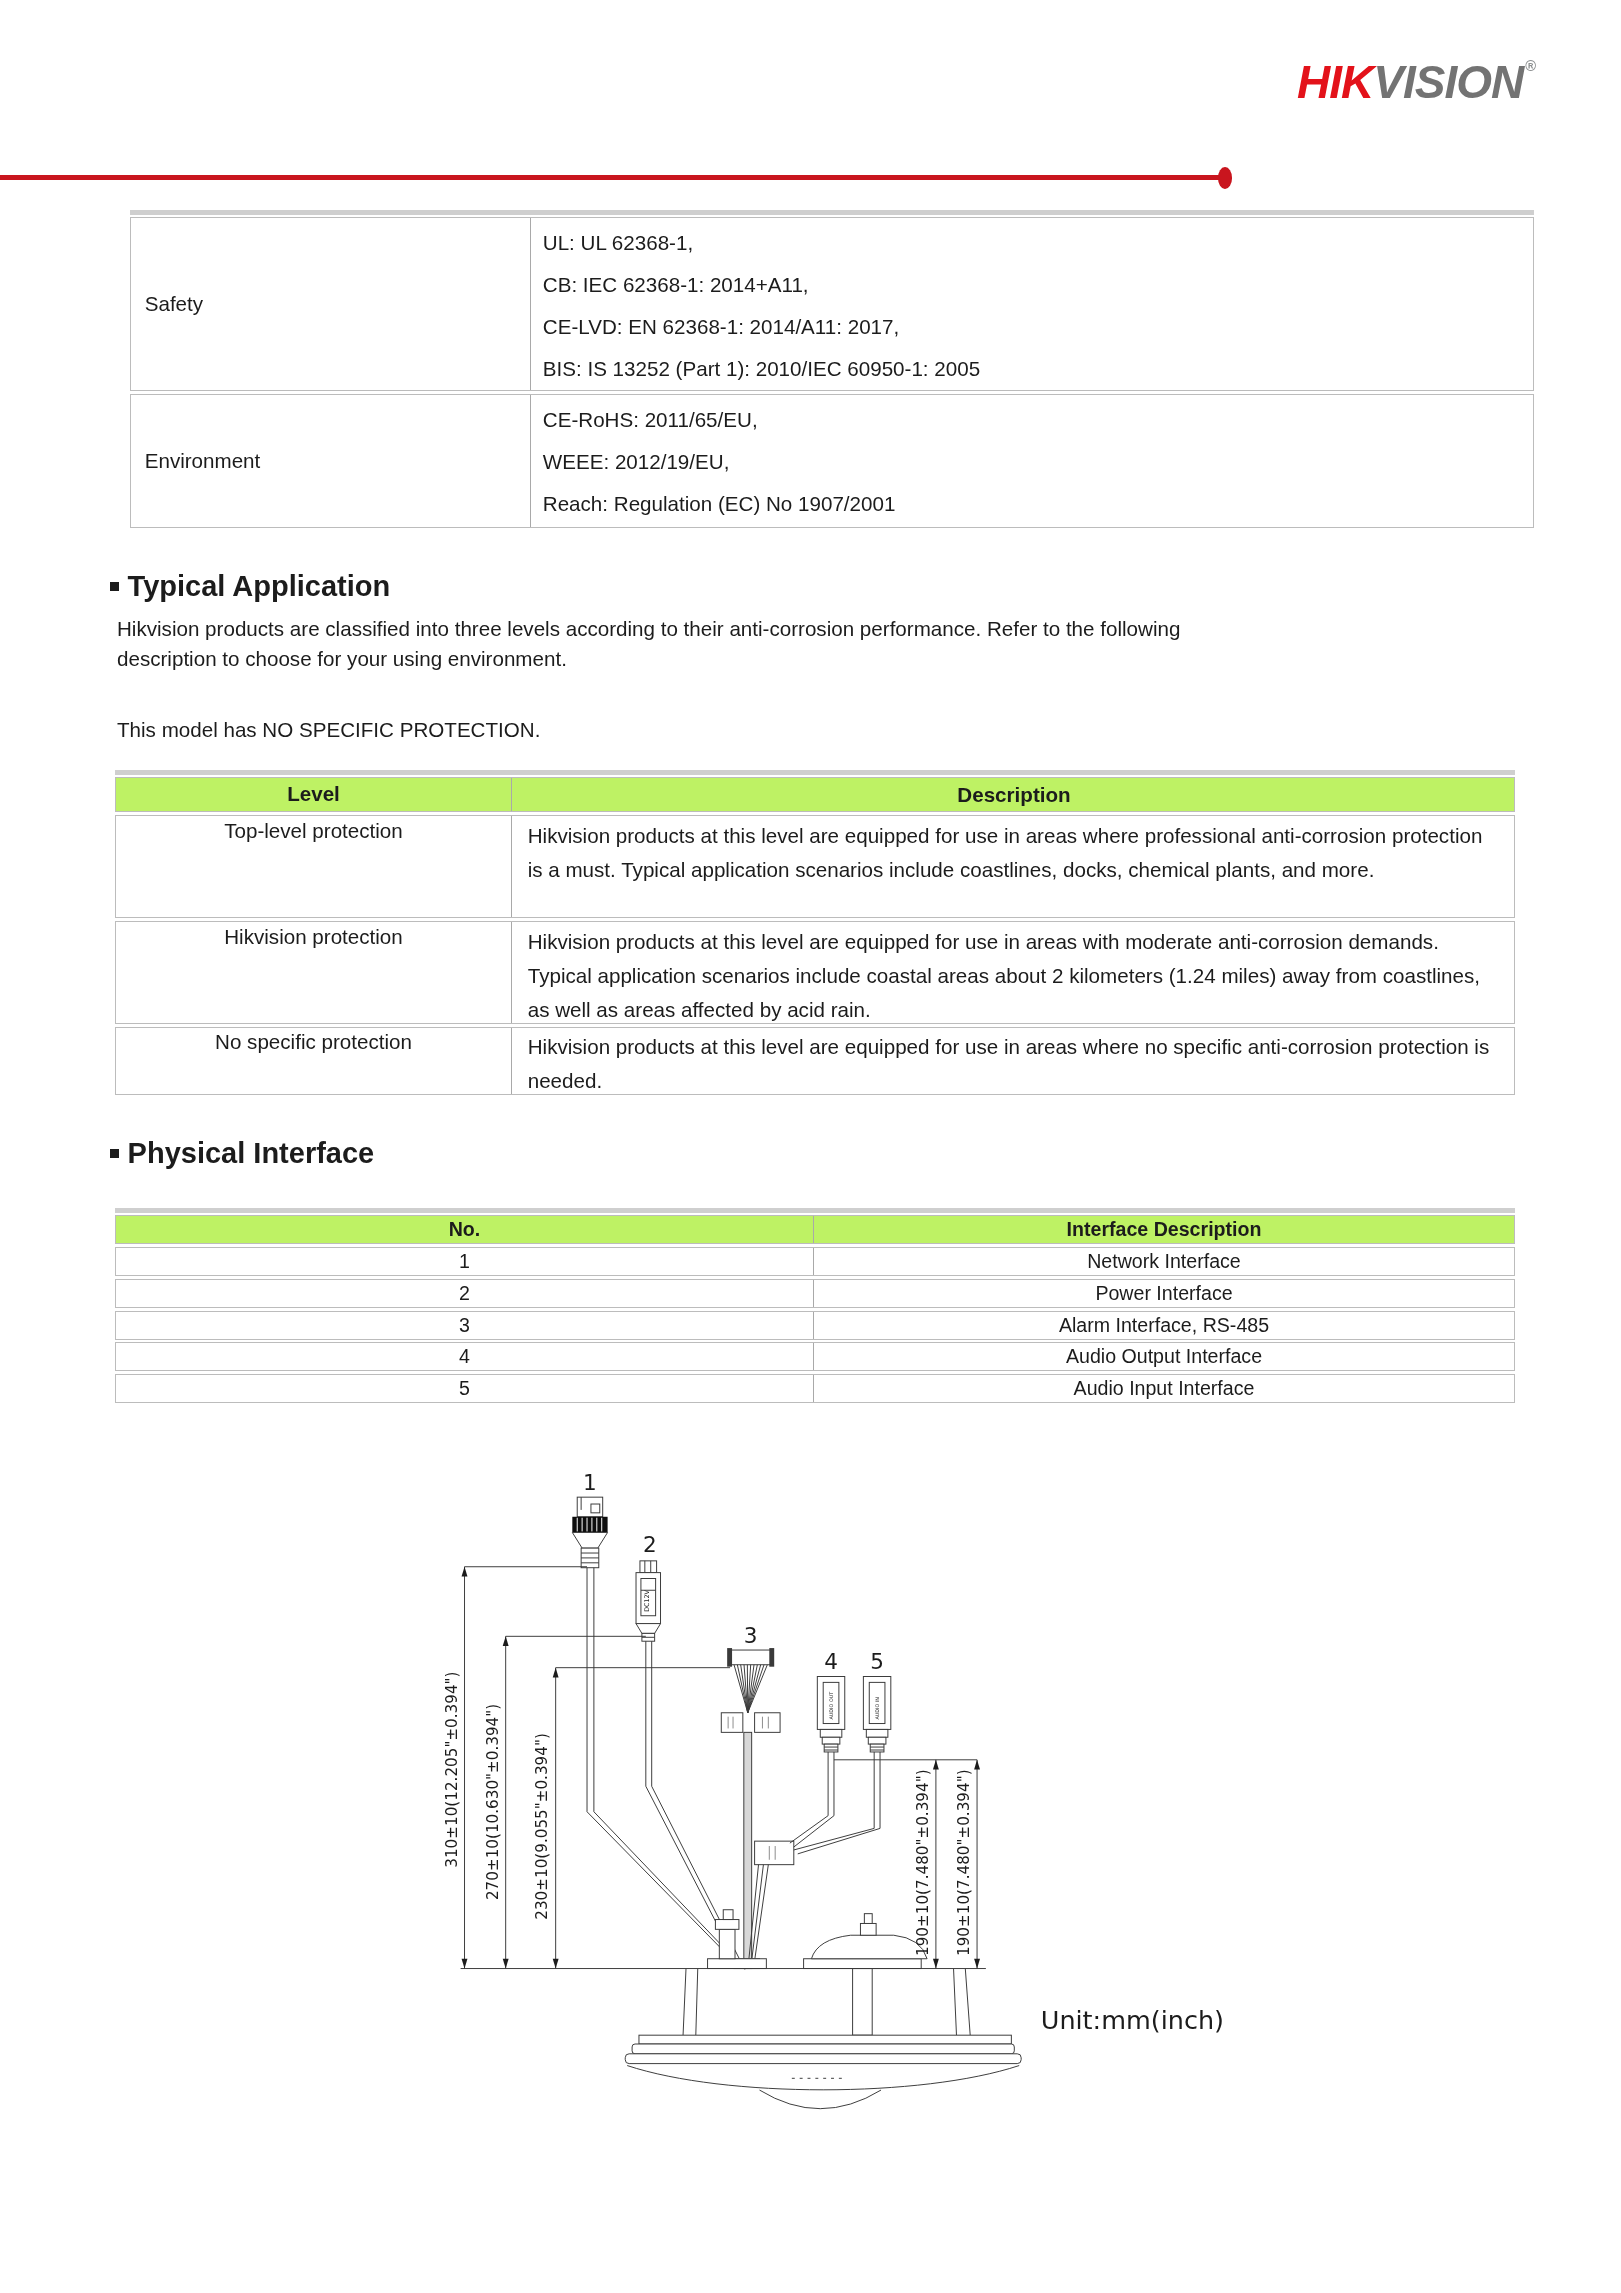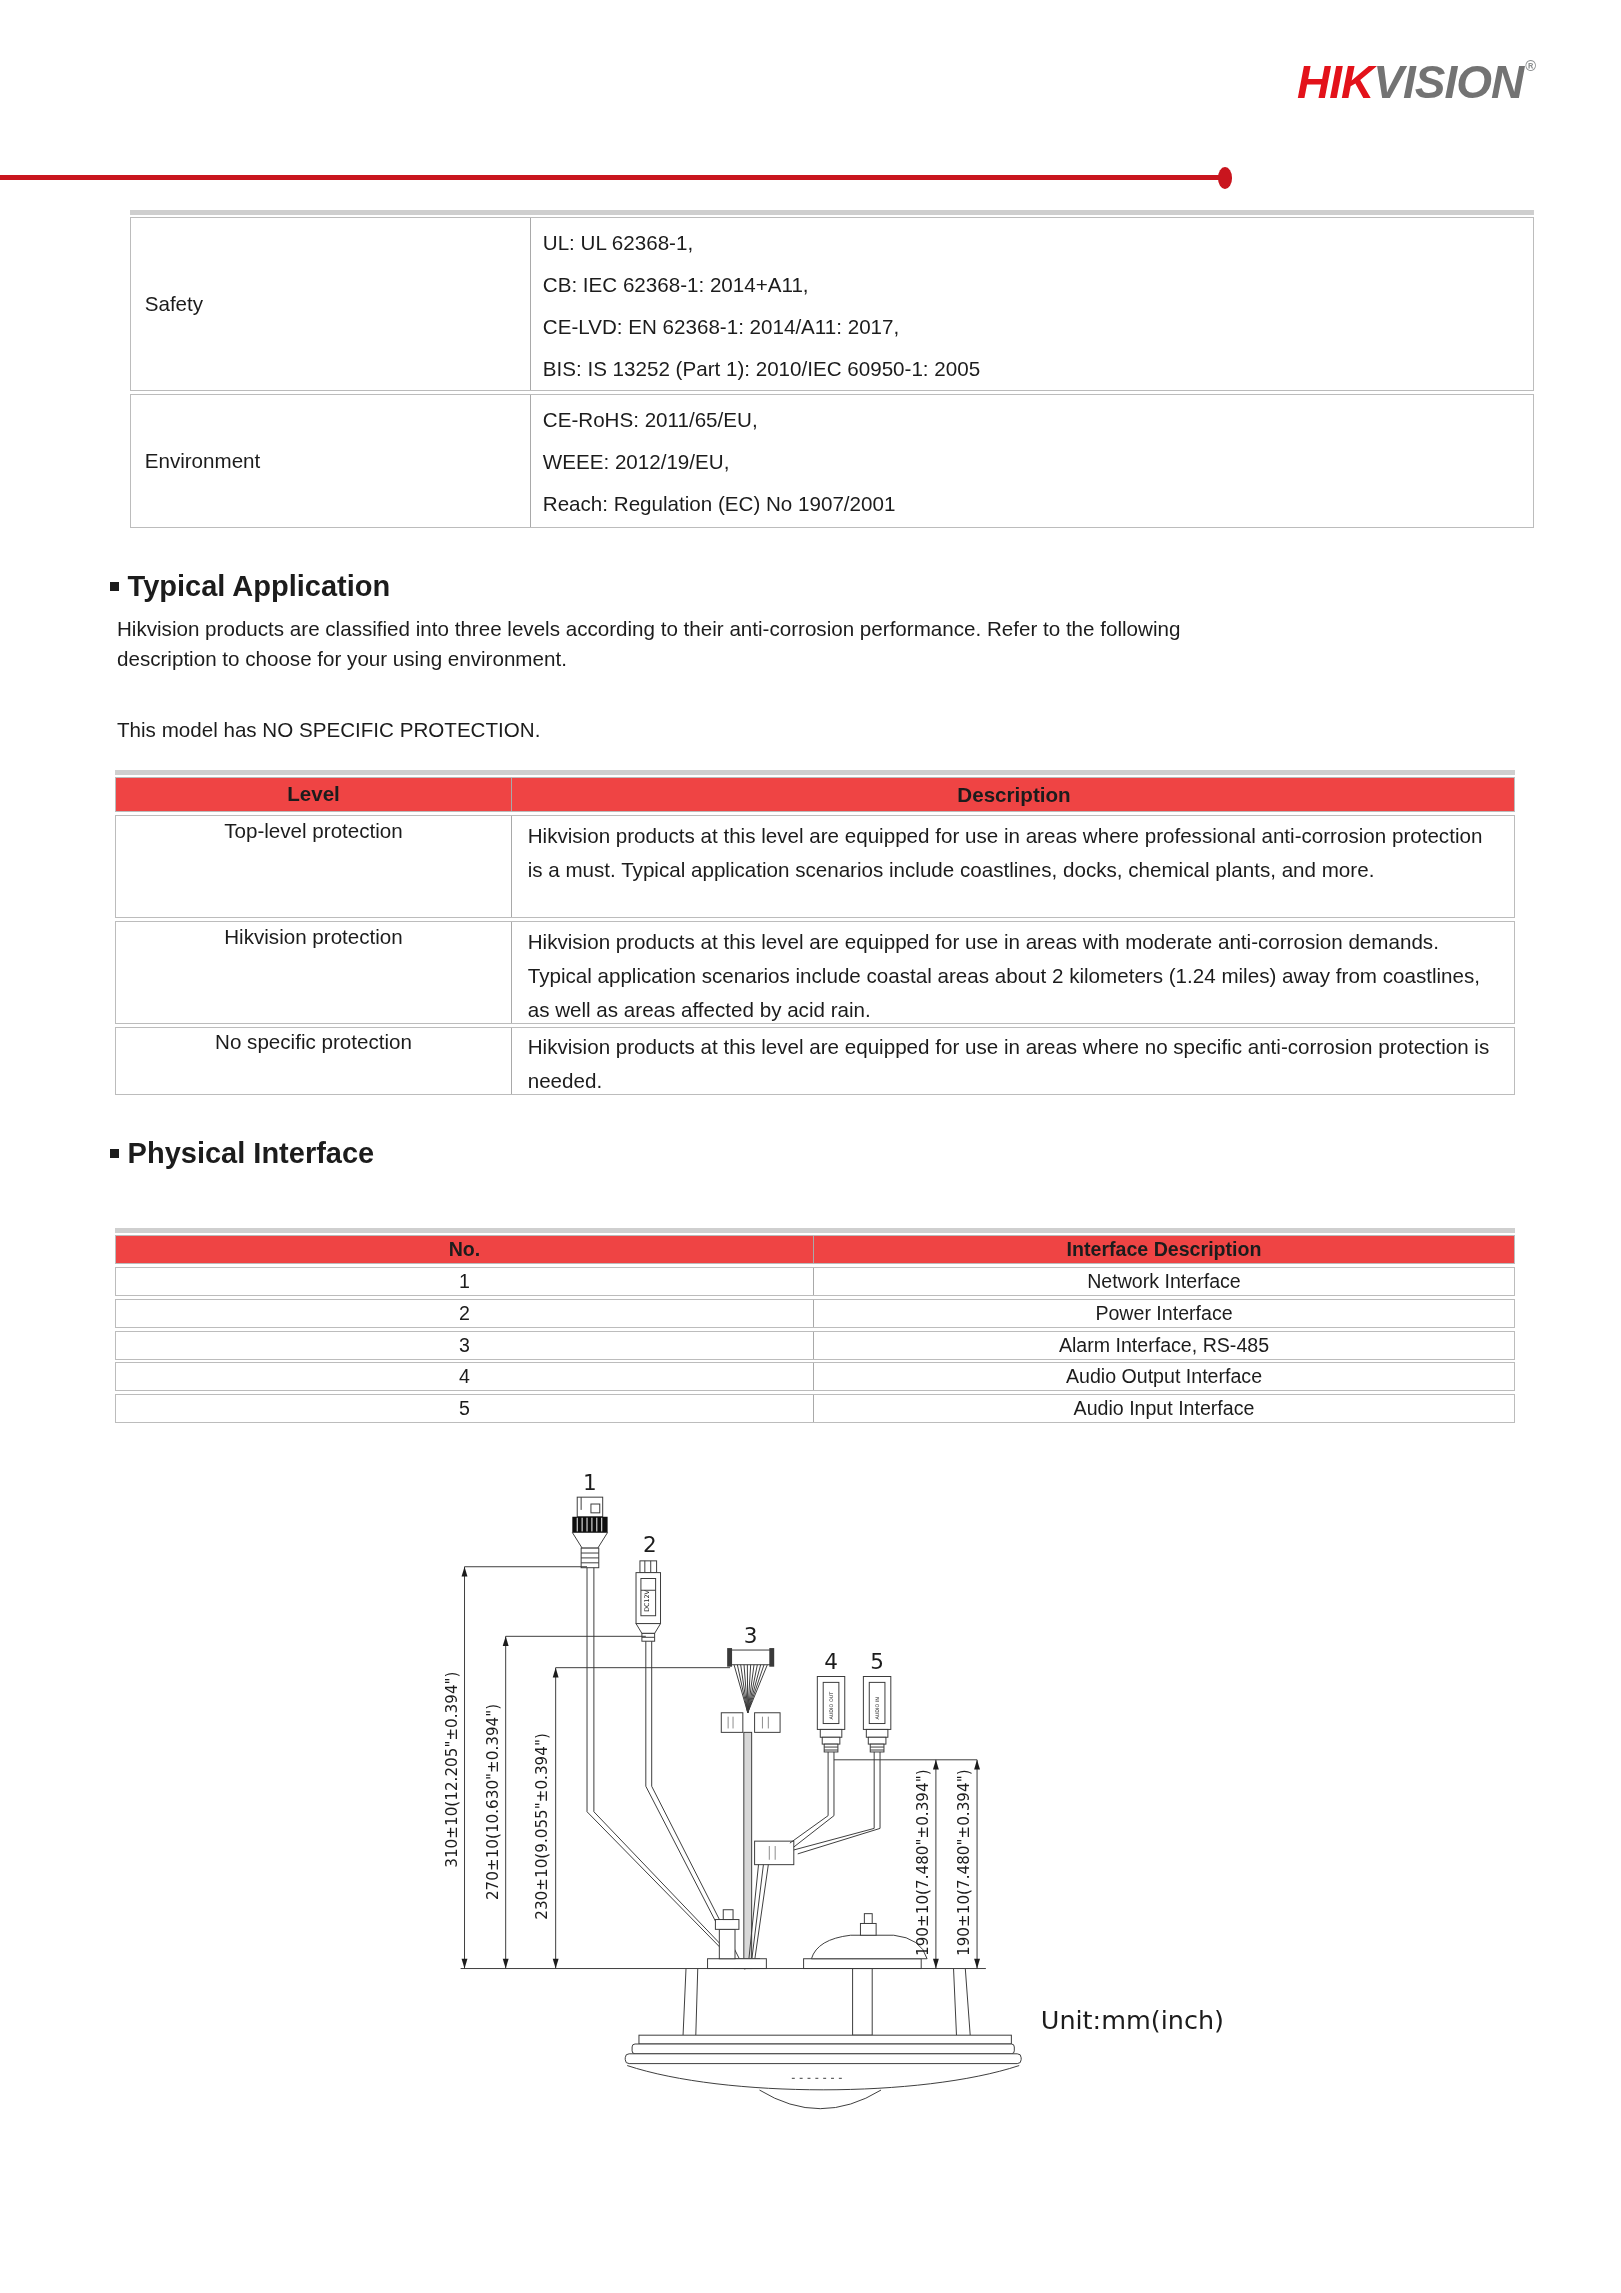--- a/index.html
+++ b/index.html
@@ -13,21 +13,21 @@
   .logo .vision{color:#737373;}
   .logo .reg{font-size:14.7px;color:#8d9091;vertical-align:27.4px;font-style:normal;margin-left:2px;}
 
   
   .rule{top:175px;left:0;width:1219px;height:4.9px;background:#c9151e;}
   .rule-dot{top:167px;left:1218px;width:13.7px;height:21.6px;border-radius:50%;background:#c9151e;}
 
   
   .tbar{height:4.9px;background:#cfcfcf;}
   .trow{position:relative;box-sizing:border-box;border:1px solid #bcbcbc;background:#fff;display:flex;margin-bottom:2.9px;}
-  .trow.head{background:#ef4444;font-weight:bold;}
+  .trow.head{background:#bef264;font-weight:bold;}
   .cell{box-sizing:border-box;}
   .cdiv{border-right:1px solid #a9a9a9;}
 
   
   .cert{left:130px;top:210px;width:1404px;}
   .cert .c1{width:400px;display:flex;align-items:center;padding-left:13.7px;font-size:20.6px;}
   .cert .c2{flex:1;padding:3.9px 9.8px 0 11.8px;font-size:20.6px;}
   .cert .c2 .ln{line-height:42px;height:42px;}
 
   
@@ -36,21 +36,21 @@
   .para{font-size:20.6px;line-height:30px;}
 
   
   .lvl{left:115px;top:770px;width:1400px;font-size:20.6px;}
   .lvl .head{height:35px;}
   .lvl .head .cell{display:flex;align-items:center;justify-content:center;}
   .lvl .c1{width:396px;text-align:center;padding-top:2.9px;}
   .lvl .c2{flex:1;padding:2.9px 13.7px 0 15.7px;line-height:34px;}
 
   
-  .pif{left:115px;top:1208px;width:1400px;font-size:19.6px;margin-top:20px;}
+  .pif{left:115px;top:1208px;width:1400px;font-size:19.6px;}
   .pif .trow{height:29px;align-items:center;}
   .pif .c1{width:698px;text-align:center;align-self:stretch;display:flex;align-items:center;justify-content:center;}
   .pif .c2{flex:1;text-align:center;}
 
   
   .diagram{left:392px;top:1451px;width:882px;height:843px;}
   .diagram svg{display:block;width:882px;height:843px;}
   svg text{font-family:"DejaVu Sans","Liberation Sans",sans-serif;fill:#1c1c1c;}
   .dln{stroke:#3a3a3a;stroke-width:1;fill:none;}
   .dfill{stroke:#3a3a3a;stroke-width:1;fill:#ffffff;}

